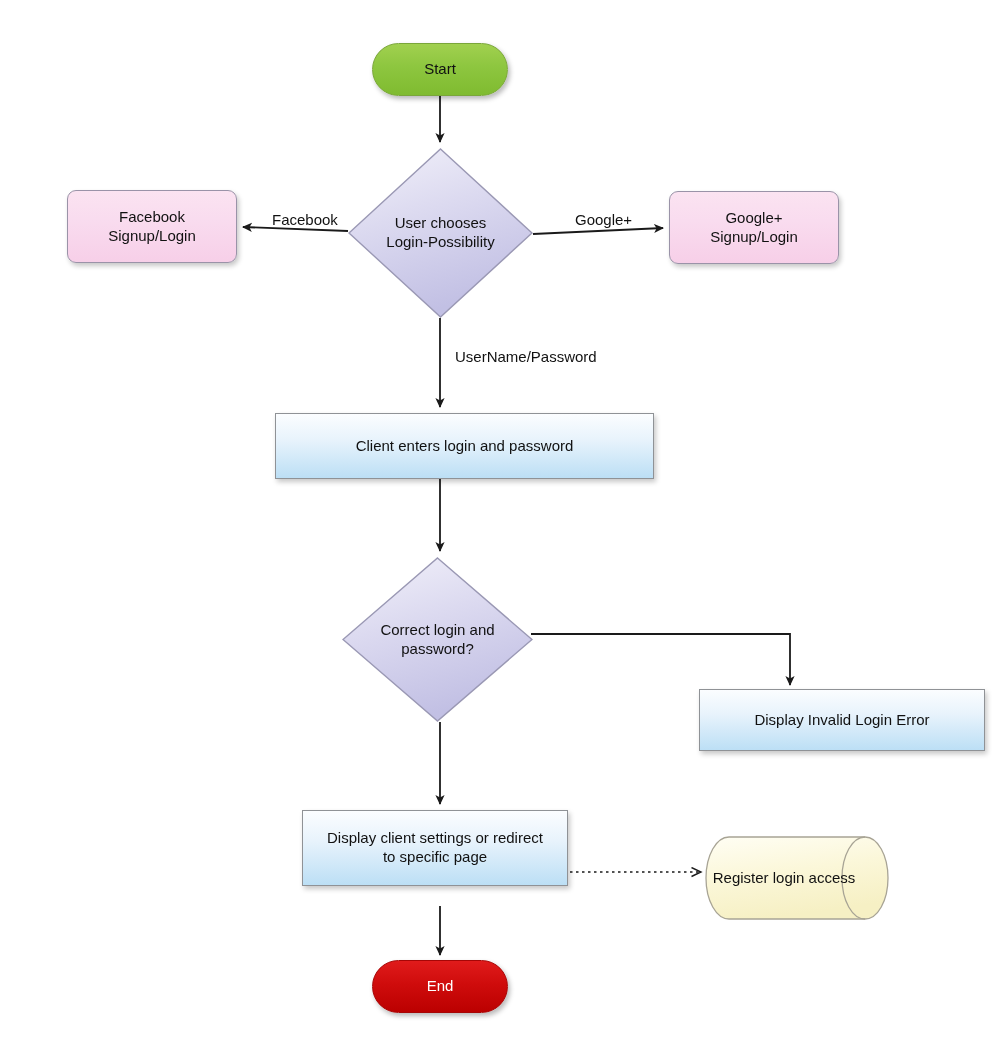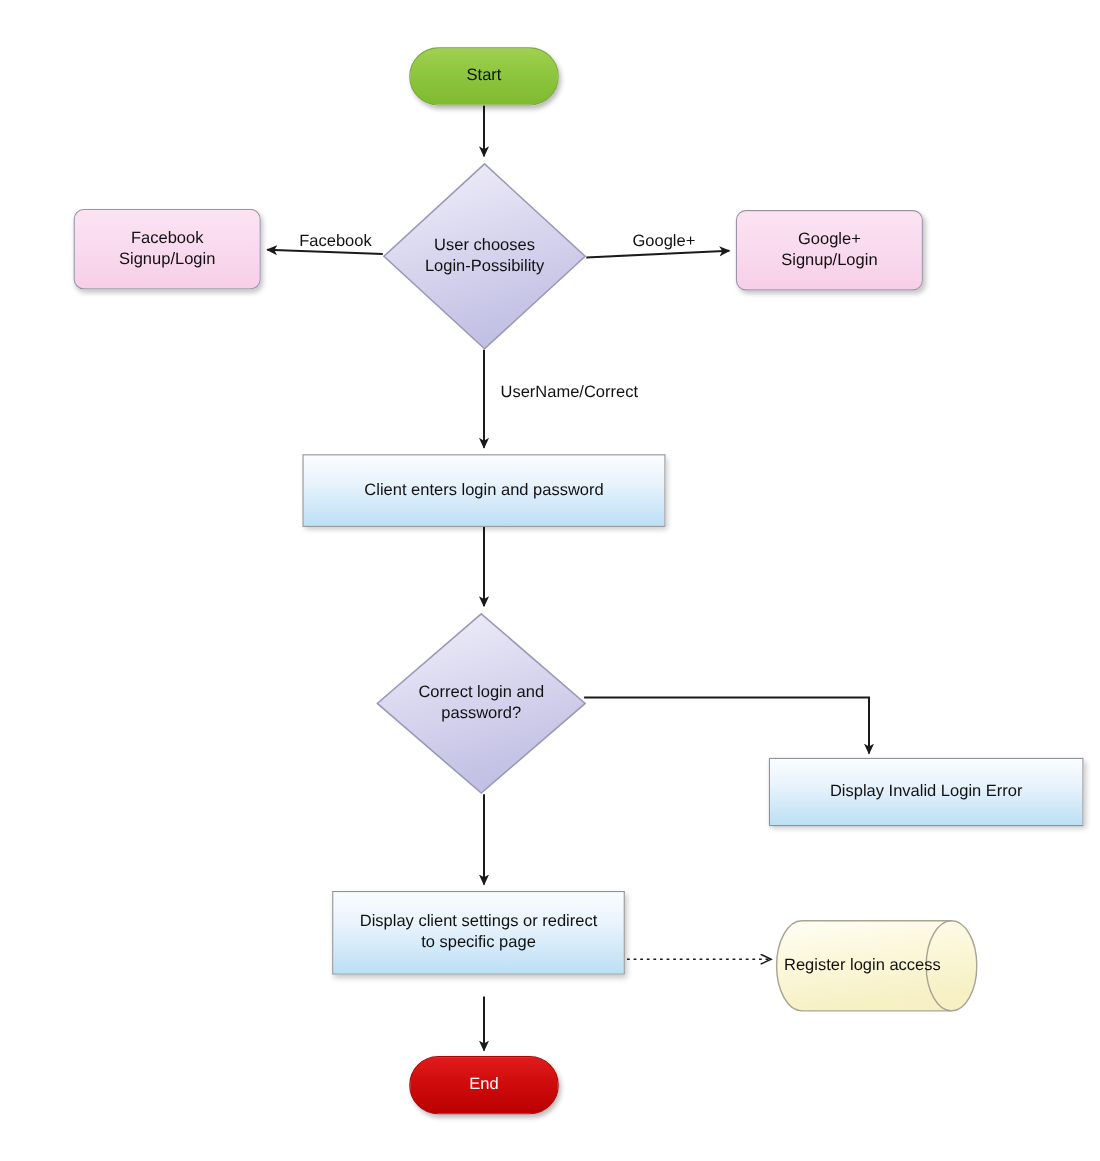--- a/index.html
+++ b/index.html
@@ -148,21 +148,21 @@
 
     <path d="M570,872 L700,872" fill="none" stroke="#1a1a1a" stroke-width="1.4" stroke-dasharray="2.5 3.5" marker-end="url(#arrow-open)"></path>
 
     <path d="M440,906 L440,955" fill="none" stroke="#1a1a1a" stroke-width="1.8" marker-end="url(#arrow-filled)"></path>
   </svg>
 
   <div class="edge-label" style="left:272px; top:211px;">Facebook</div>
 
   <div class="edge-label" style="left:575px; top:211px;">Google+</div>
 
-  <div class="edge-label" style="left:455px; top:348px;">UserName/Correct</div>
+  <div class="edge-label" style="left:455px; top:348px;">UserName/Password</div>
 
   <div class="node node-terminator node-start" style="left:372px; top:43px; width:136px; height:53px;justify-content:center;">
     <span>Start</span>
   </div>
 
   <div class="node node-decision" style="left:348px; top:148px; width:185px; height:170px;">
     <svg class="diamond-svg" viewBox="0 0 185 170" preserveAspectRatio="none">
       <defs>
         <linearGradient id="grad-diamond-1" x1="0" y1="0" x2="0.35" y2="1">
           <stop offset="0%" stop-color="#f2f1fa"></stop>
@@ -179,21 +179,21 @@
   <div class="node node-social" style="left:67px; top:190px; width:170px; height:73px;">
     <span>Facebook
 Signup/Login</span>
   </div>
 
   <div class="node node-social" style="left:669px; top:191px; width:170px; height:73px;">
     <span>Google+
 Signup/Login</span>
   </div>
 
-  <div class="node node-process" style="left:275px; top:413px; width:330px; height:66px;">
+  <div class="node node-process" style="left:275px; top:413px; width:379px; height:66px;">
     <span>Client enters login and password</span>
   </div>
 
   <div class="node node-decision" style="left:342px; top:557px; width:191px; height:165px;">
     <svg class="diamond-svg" viewBox="0 0 191 165" preserveAspectRatio="none">
       <defs>
         <linearGradient id="grad-diamond-2" x1="0" y1="0" x2="0.35" y2="1">
           <stop offset="0%" stop-color="#f2f1fa"></stop>
           <stop offset="45%" stop-color="#dcdaf0"></stop>
           <stop offset="100%" stop-color="#c2c0e4"></stop>

